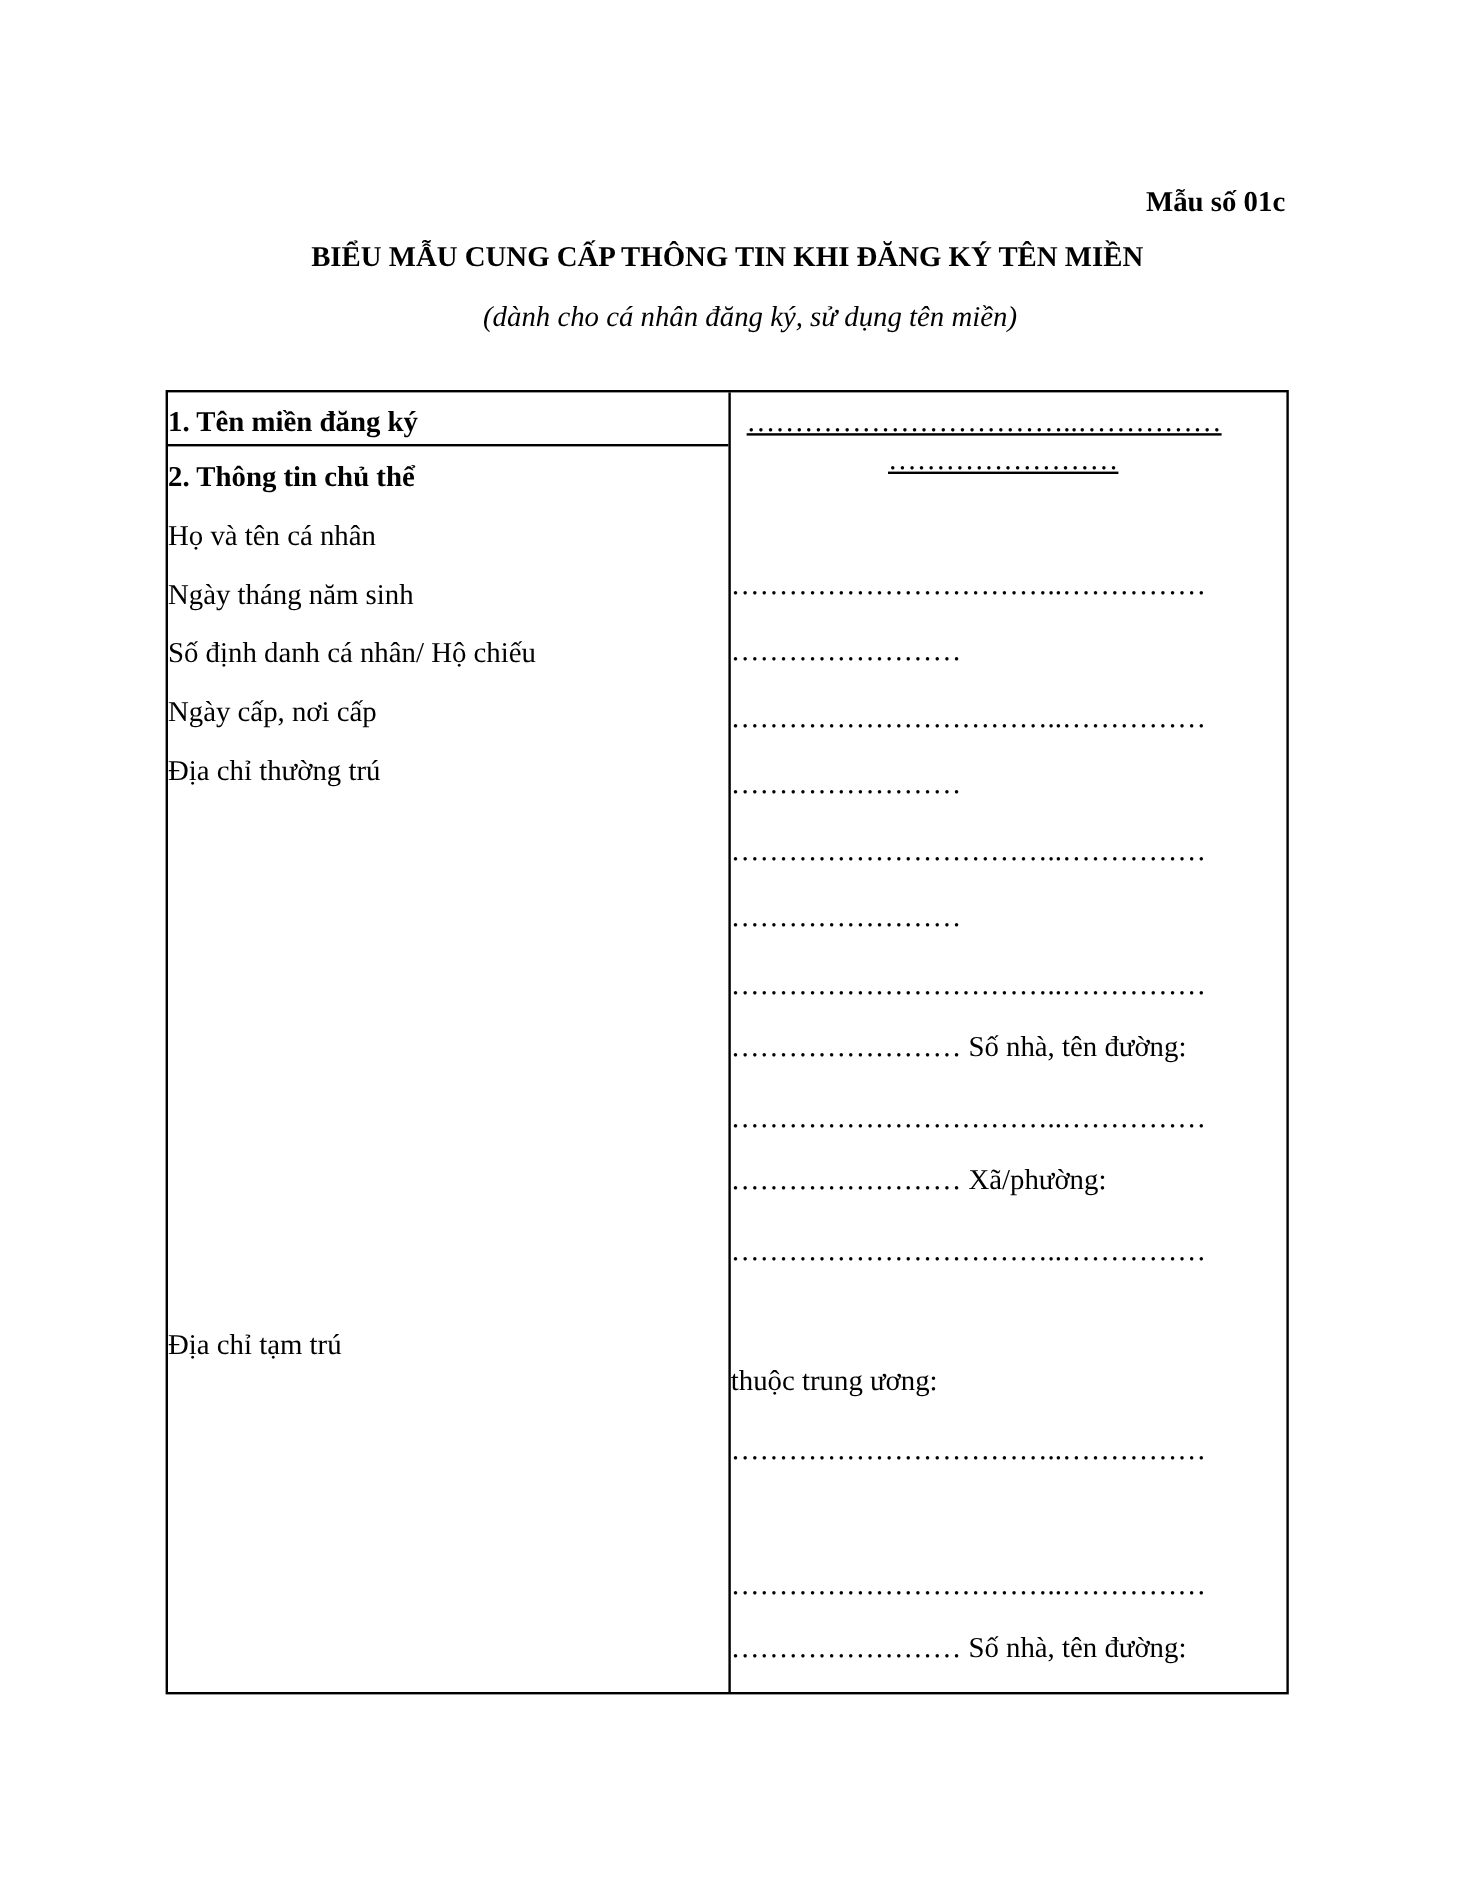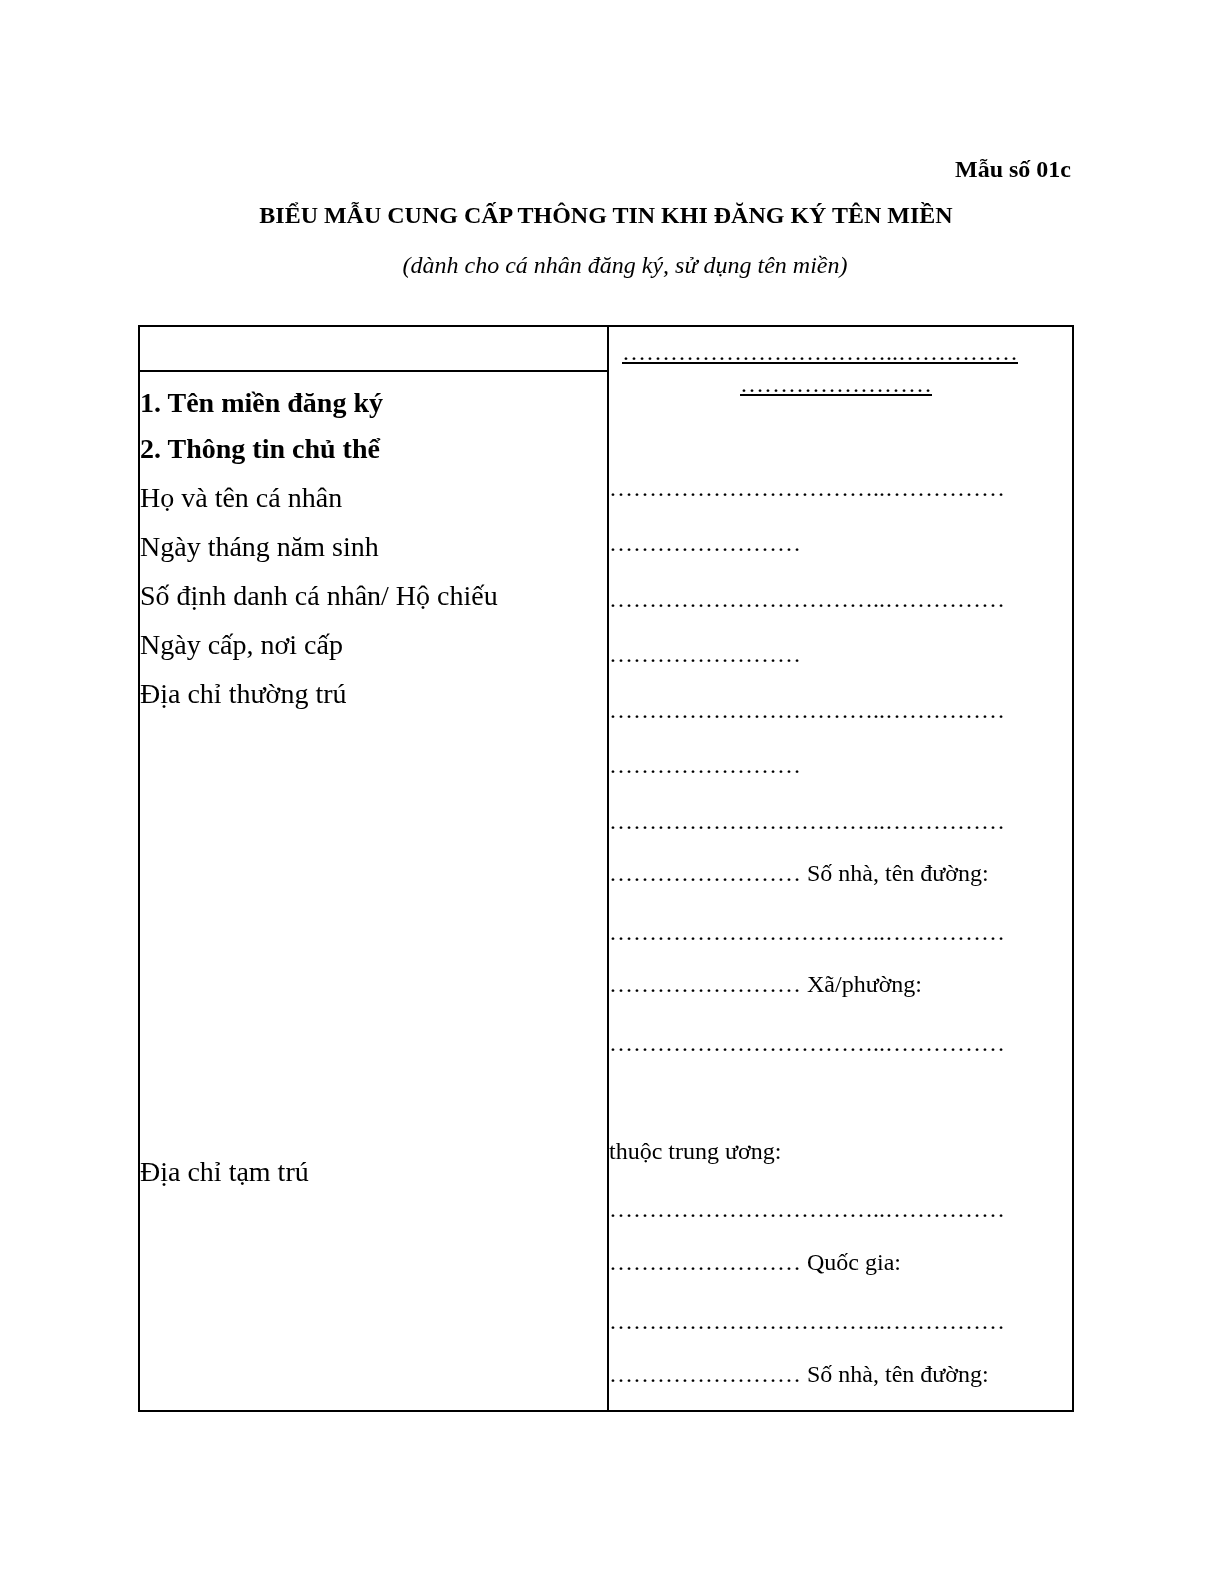--- a/index.html
+++ b/index.html
@@ -7,21 +7,21 @@
            font-family: "Liberation Serif", "DejaVu Serif", serif; color: #000; }
     .form-code { position: absolute; top: 156px; right: 153px; font-size: 24px; font-weight: bold; }
     .title { position: absolute; top: 202px; left: 0; width: 1212px; text-align: center;
              font-size: 24px; font-weight: bold; }
     .subtitle { position: absolute; top: 252px; left: 0; width: 1212px; text-align: center;
                 font-size: 24px; font-style: italic; padding-left: 19px; }
     .tbl { position: absolute; left: 138px; top: 325px; width: 936px; height: 1087px;
            border: 2px solid #000; box-sizing: border-box; }
     .vdiv { position: absolute; left: 467px; top: 0; bottom: 0; width: 2px; background: #000; }
     .hdiv { position: absolute; left: 0; top: 43px; width: 467px; height: 2px; background: #000; }
-    .lab { position: absolute; left: 0; font-size: 28px; white-space: nowrap; margin-top: 48px; }
+    .lab { position: absolute; left: 0; font-size: 24px; white-space: nowrap; }
     .lab.b { font-weight: bold; }
     .rl { position: absolute; font-size: 24px; white-space: nowrap; }
     .u { text-decoration: underline; }
   </style>
 </head>
 <body>
 
 <div class="form-code">Mẫu số 01c</div>
 <div class="title">BIỂU MẪU CUNG CẤP THÔNG TIN KHI ĐĂNG KÝ TÊN MIỀN</div>
 <div class="subtitle">(dành cho cá nhân đăng ký, sử dụng tên miền)</div>
@@ -48,16 +48,15 @@
   <div class="rl" style="top:314px; left:469px;">……………………</div>
   <div class="rl" style="top:370px; left:469px; width:442px; overflow:hidden;">……………………………..……………</div>
   <div class="rl" style="top:425px; left:469px;">……………………</div>
   <div class="rl" style="top:481px; left:469px; width:442px; overflow:hidden;">……………………………..……………</div>
   <div class="rl" style="top:533px; left:469px;">…………………… Số nhà, tên đường:</div>
   <div class="rl" style="top:592px; left:469px; width:442px; overflow:hidden;">……………………………..……………</div>
   <div class="rl" style="top:644px; left:469px;">…………………… Xã/phường:</div>
   <div class="rl" style="top:703px; left:469px; width:442px; overflow:hidden;">……………………………..……………</div>
   <div class="rl" style="top:811px; left:469px;">thuộc trung ương:</div>
   <div class="rl" style="top:869px; left:469px; width:442px; overflow:hidden;">……………………………..……………</div>
-  <div class="rl" style="top:922px; left:469px;">…………………… Quốc gia:</div>
   <div class="rl" style="top:981px; left:469px; width:442px; overflow:hidden;">……………………………..……………</div>
   <div class="rl" style="top:1034px; left:469px;">…………………… Số nhà, tên đường:</div>
 </div>
 
 </body></html>

